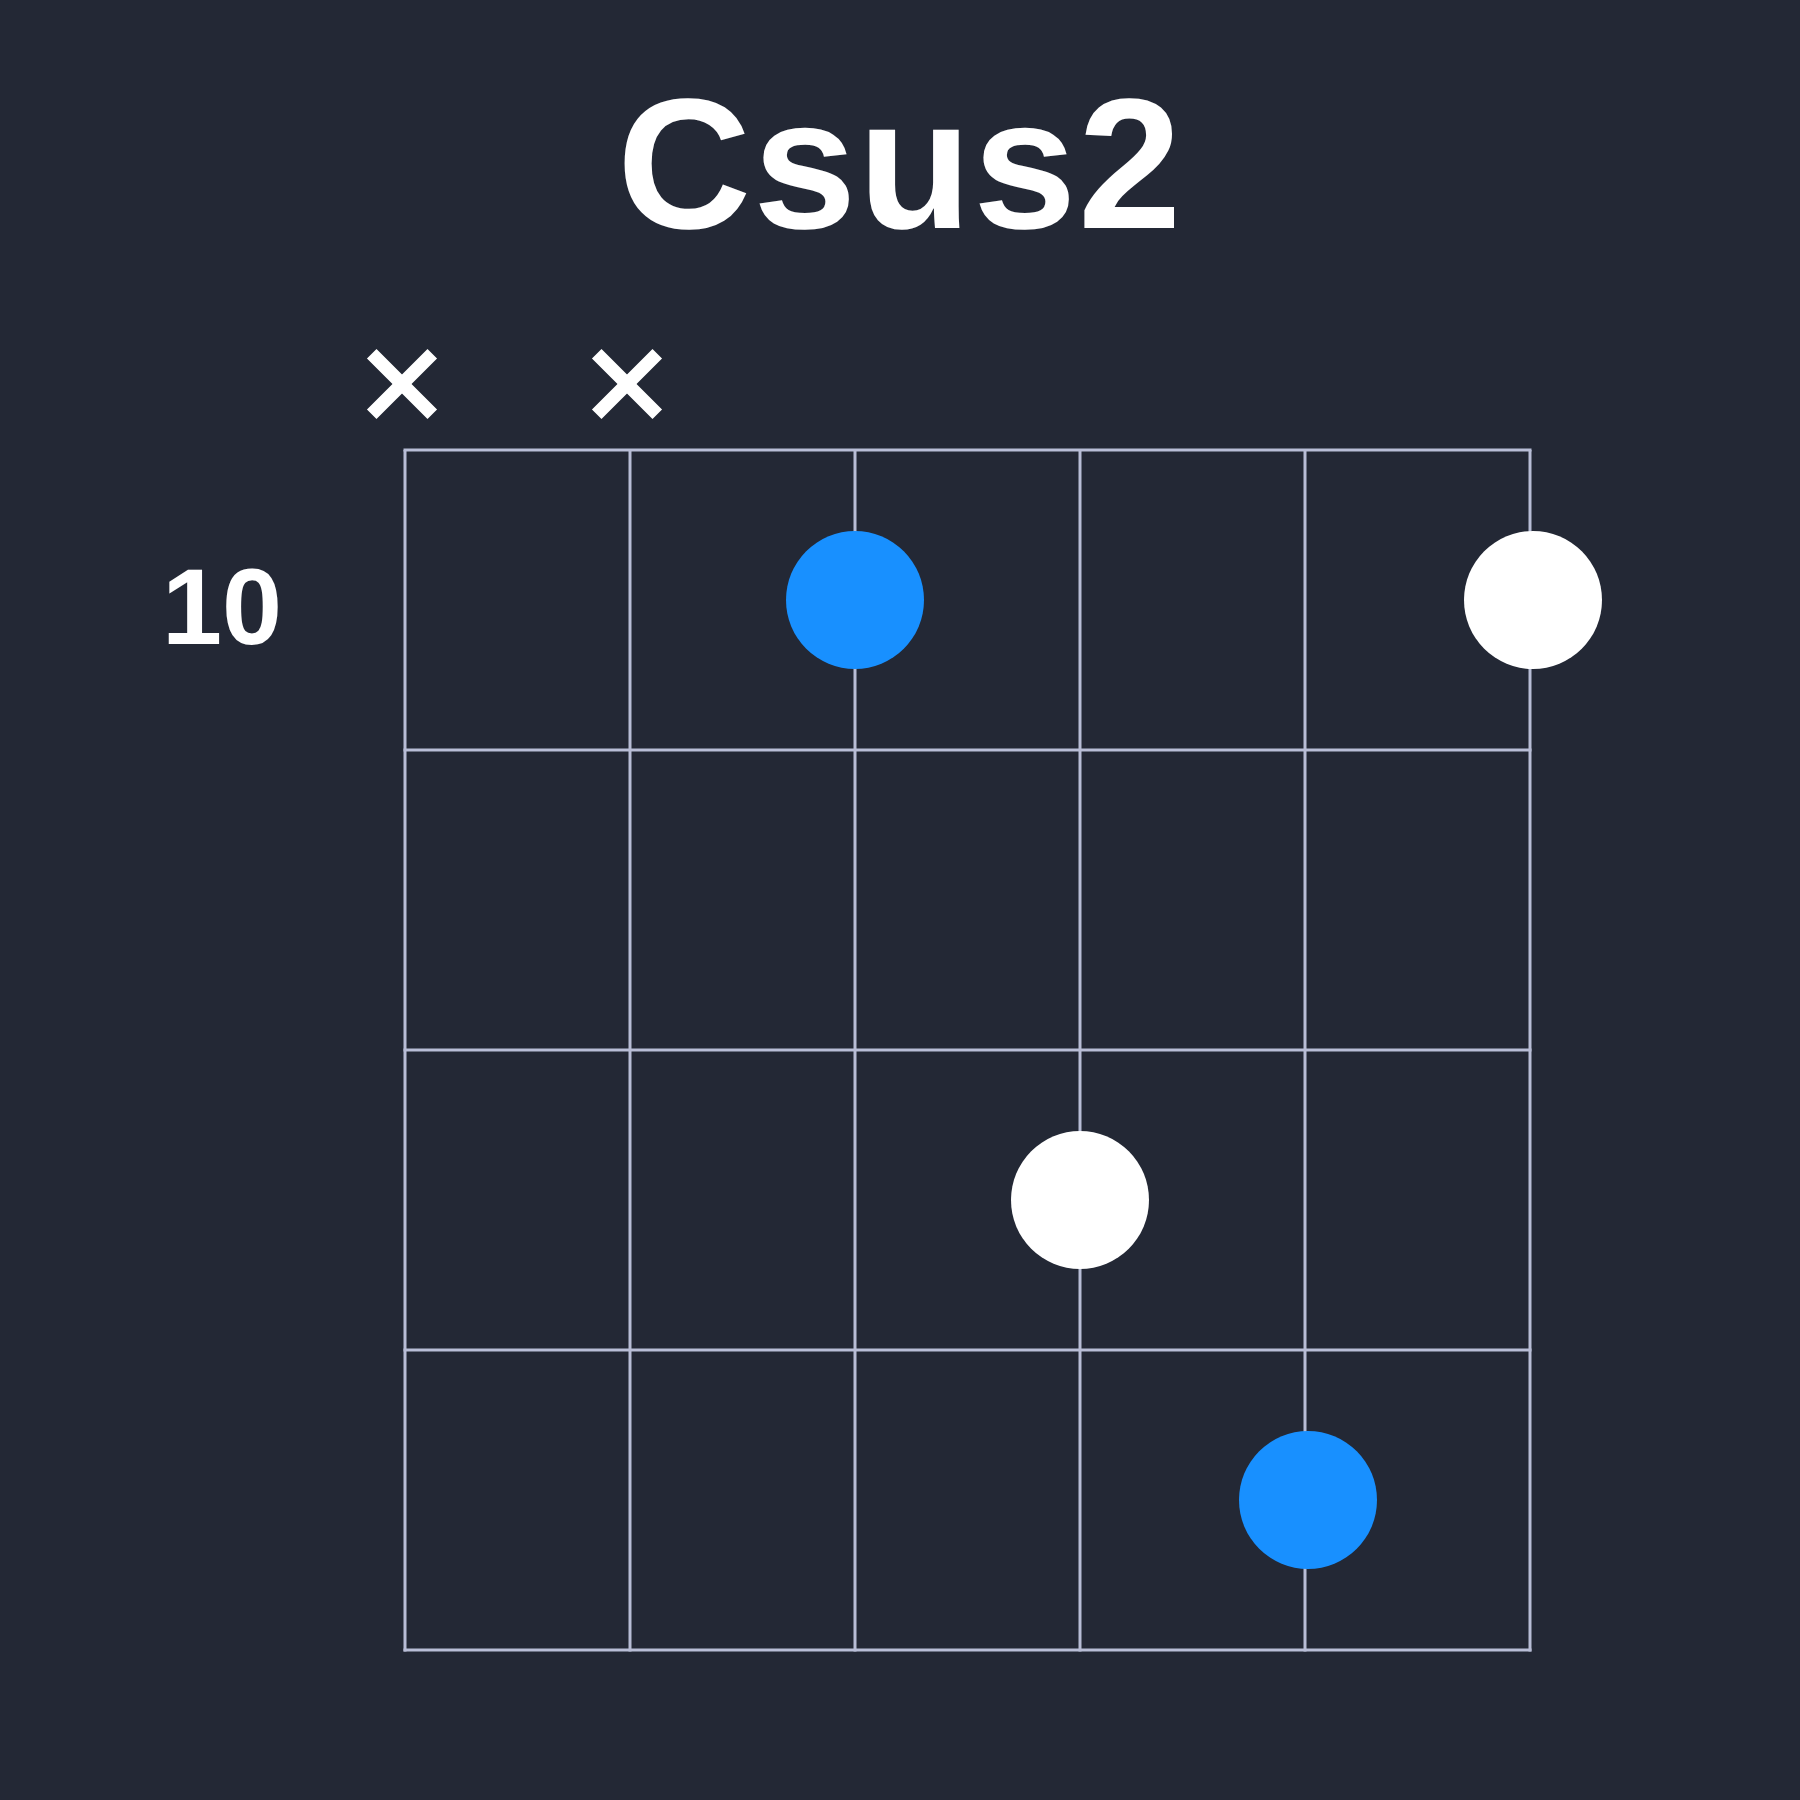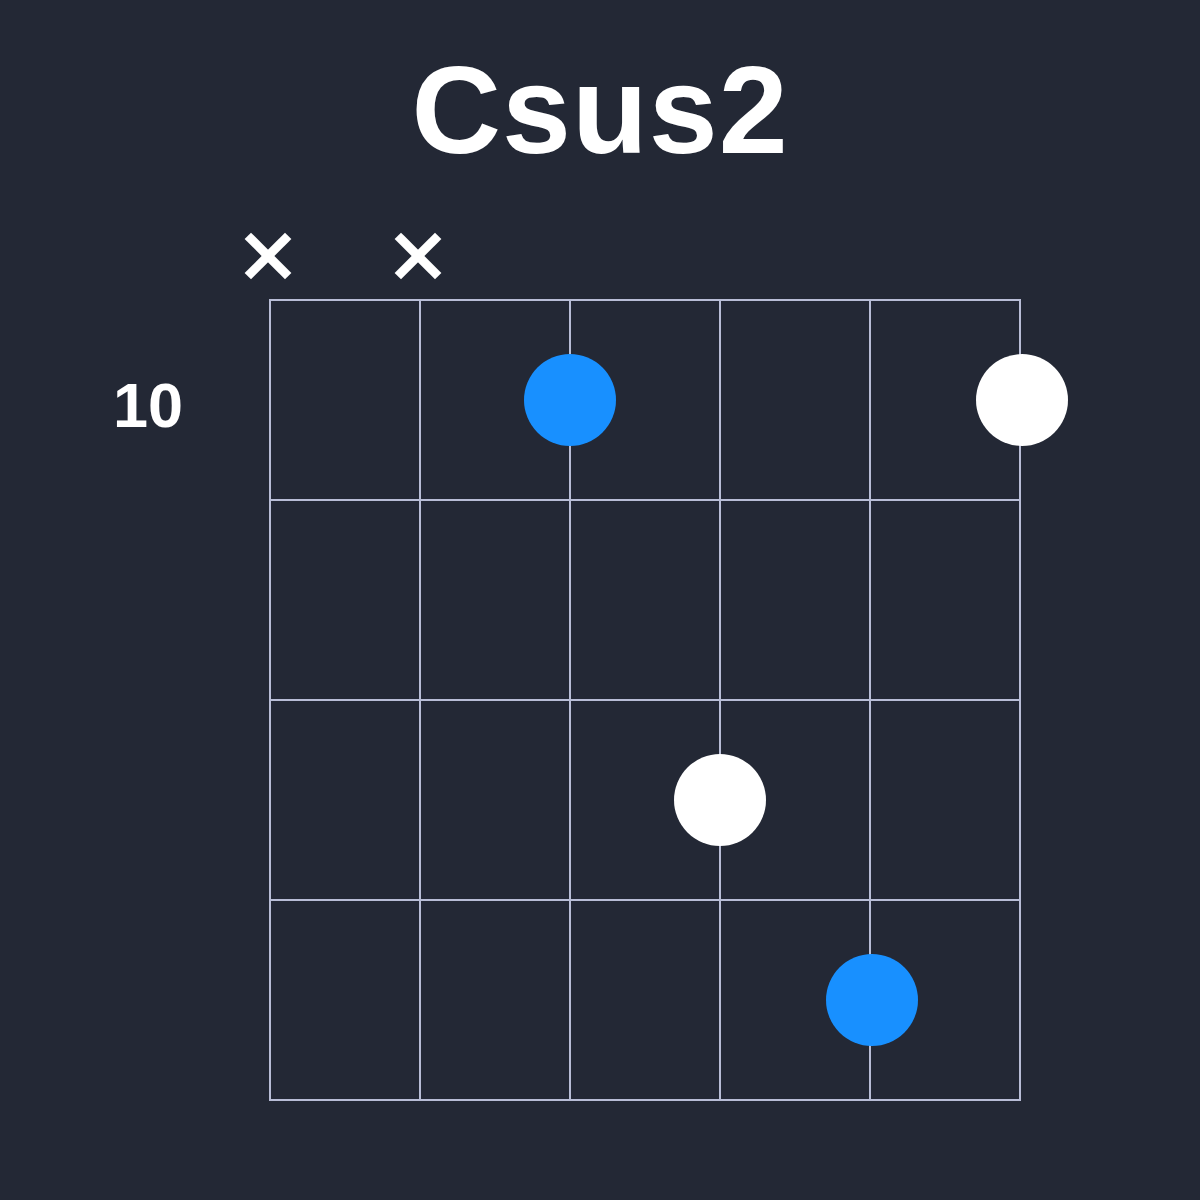--- a/index.html
+++ b/index.html
@@ -20,21 +20,21 @@
       line-height: 140px;
       letter-spacing: 1px;
     }
     .fret-number {
       position: absolute;
       left: 88px; top: 355px;
       width: 120px;
       text-align: center;
       color: #ffffff;
       font-weight: bold;
-      font-size: 63px;
+      font-size: 72px;
       line-height: 100px;
     }
     svg.board { position: absolute; left: 0; top: 0; }
   </style>
 </head>
 <body>
 
 <div class="title">Csus2</div>
 <div class="fret-number">10</div>
 

